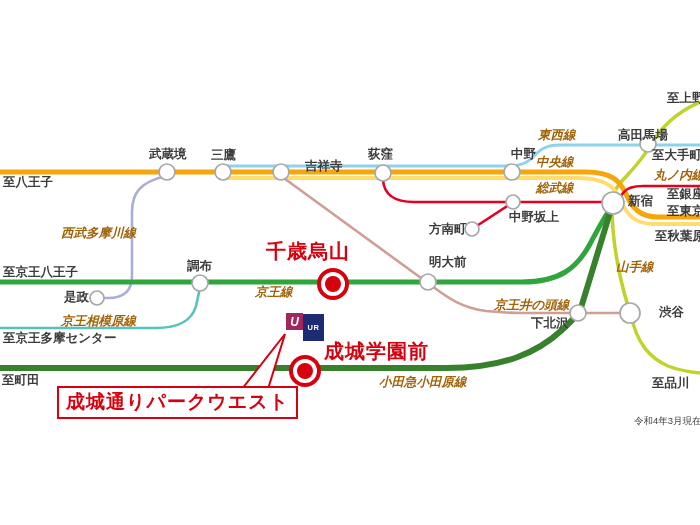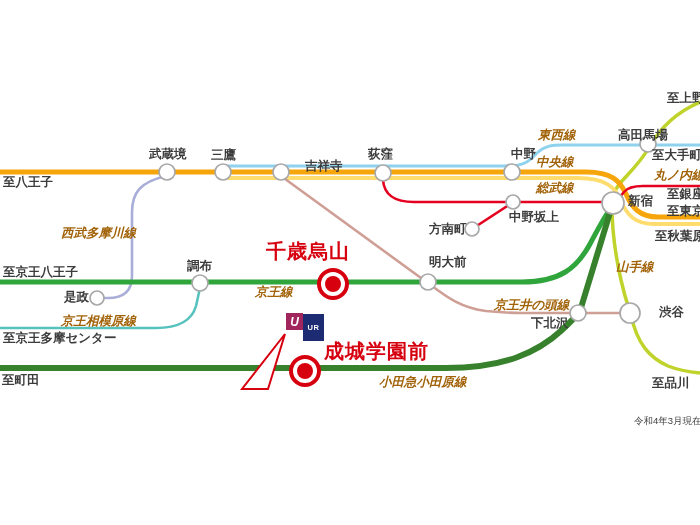--- a/index.html
+++ b/index.html
@@ -90,13 +90,14 @@
       <div class="lbl k" style="left: 2px; top: 374px;">至町田</div>
       <div class="lbl r" style="left: 324px; top: 340px;">成城学園前</div>
       <div class="lbl b" style="left: 379px; top: 376px;">小田急小田原線</div>
       <div class="lbl k" style="left: 652px; top: 377px;">至品川</div>
       <div class="lbl n" style="left: 634px; top: 416px;">令和4年3月現在</div>
     </div>
   <div id="ur-logo">
     <div id="ur-u">U</div>
     <div id="ur-r">UR</div>
   </div>
+  <div id="callout-box">成城通りパークウエスト</div>
 </div>
 
 </body></html>

